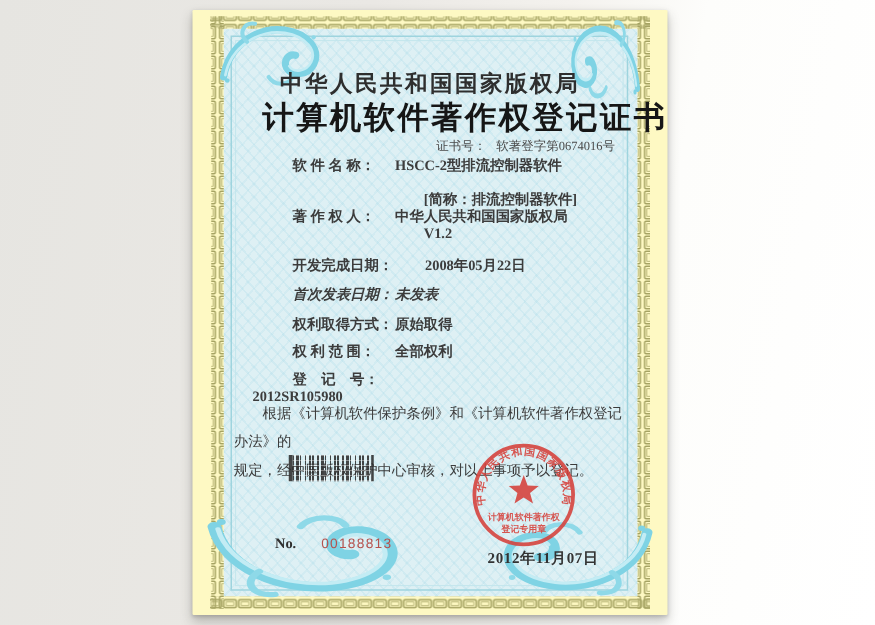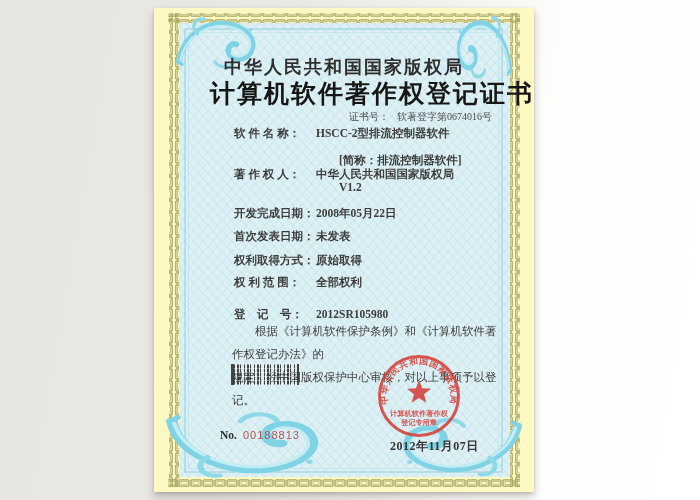--- a/index.html
+++ b/index.html
@@ -25,33 +25,33 @@
   .deco { position:absolute; left:0; top:0; width:380px; height:484px; pointer-events:none; }
   .txt { position:absolute; color:#3a3a3a; }
   .issuer { left:0; top:47px; width:380px; text-align:center; font-size:18px; font-weight:700; letter-spacing:2px; color:#2e2e2e; }
   .title  { left:0; top:69px; width:380px; text-align:right; font-size:25px; font-weight:700; letter-spacing:2px; color:#161616; }
   .certno { right:42px; top:102px; font-size:10px; color:#4a4a4a; }
   .certno .lbl { margin-right:8px; }
   .fields { position:absolute; left:48px; top:0; width:305px; }
   .row { position:absolute; display:flex; font-size:11.5px; font-weight:700; color:#3c3c3c; line-height:13.5px; }
   .row .lbl { width:82px; flex:none; white-space:pre;margin-left:32px; }
   .row .val { white-space:pre; }
-  .r0 { top:119px; } .r1 { top:160px; } .r2 { top:199px; } .r3 { top:222px; }
-  .r4 { top:246px; } .r5 { top:268px; } .r6 { top:300px; }
-  .statement { position:absolute; left:33px; top:312px; width:318px; font-size:11.5px; line-height:23px; color:#3c3c3c;padding-left:45px; }
+  .r0 { top:119px; } .r1 { top:160px; } .r2 { top:199px;gap:24px; } .r3 { top:222px;font-style:italic; }
+  .r4 { top:246px; } .r5 { top:268px; } .r6 { top:290px;flex-direction:column; }
+  .statement { position:absolute; left:33px; top:312px; width:318px; font-size:11.5px; line-height:23px; color:#3c3c3c; }
   .statement .ln1 { text-indent:23px; }
   .barcode {
     position:absolute; left:77px; top:356px; width:68px; height:21px; opacity:.88;
     border-left:3px solid #2e2e2e; border-right:2px solid #2e2e2e;
     background:
       repeating-linear-gradient(0deg, rgba(255,255,255,.4) 0 1px, transparent 1px 4px),
       repeating-linear-gradient(90deg,#2e2e2e 0 1px, transparent 1px 3px, #2e2e2e 3px 5px, transparent 5px 6px, #2e2e2e 6px 7px, transparent 7px 10px);
   }
   .serial { position:absolute; left:66px; top:421px; font-size:11.5px; }
-  .serial .no { color:#2f2f2f; font-weight:700; margin-right:6px; }
+  .serial .no { color:#2f2f2f; font-weight:700; margin-right:20px; }
   .serial .num { color:#b5524e; font-family:Liberation Sans, sans-serif; font-size:11px; letter-spacing:1px; }
   .date { position:absolute; left:236px; top:430px; font-size:12px; font-weight:700; color:#333; letter-spacing:.5px; }
   .seal { position:absolute; left:223px; top:346px; width:84px; height:84px; opacity:.88; }
 </style>
 </head>
 <body>
 
 <div class="cert">
 
   <div class="panel"></div>

